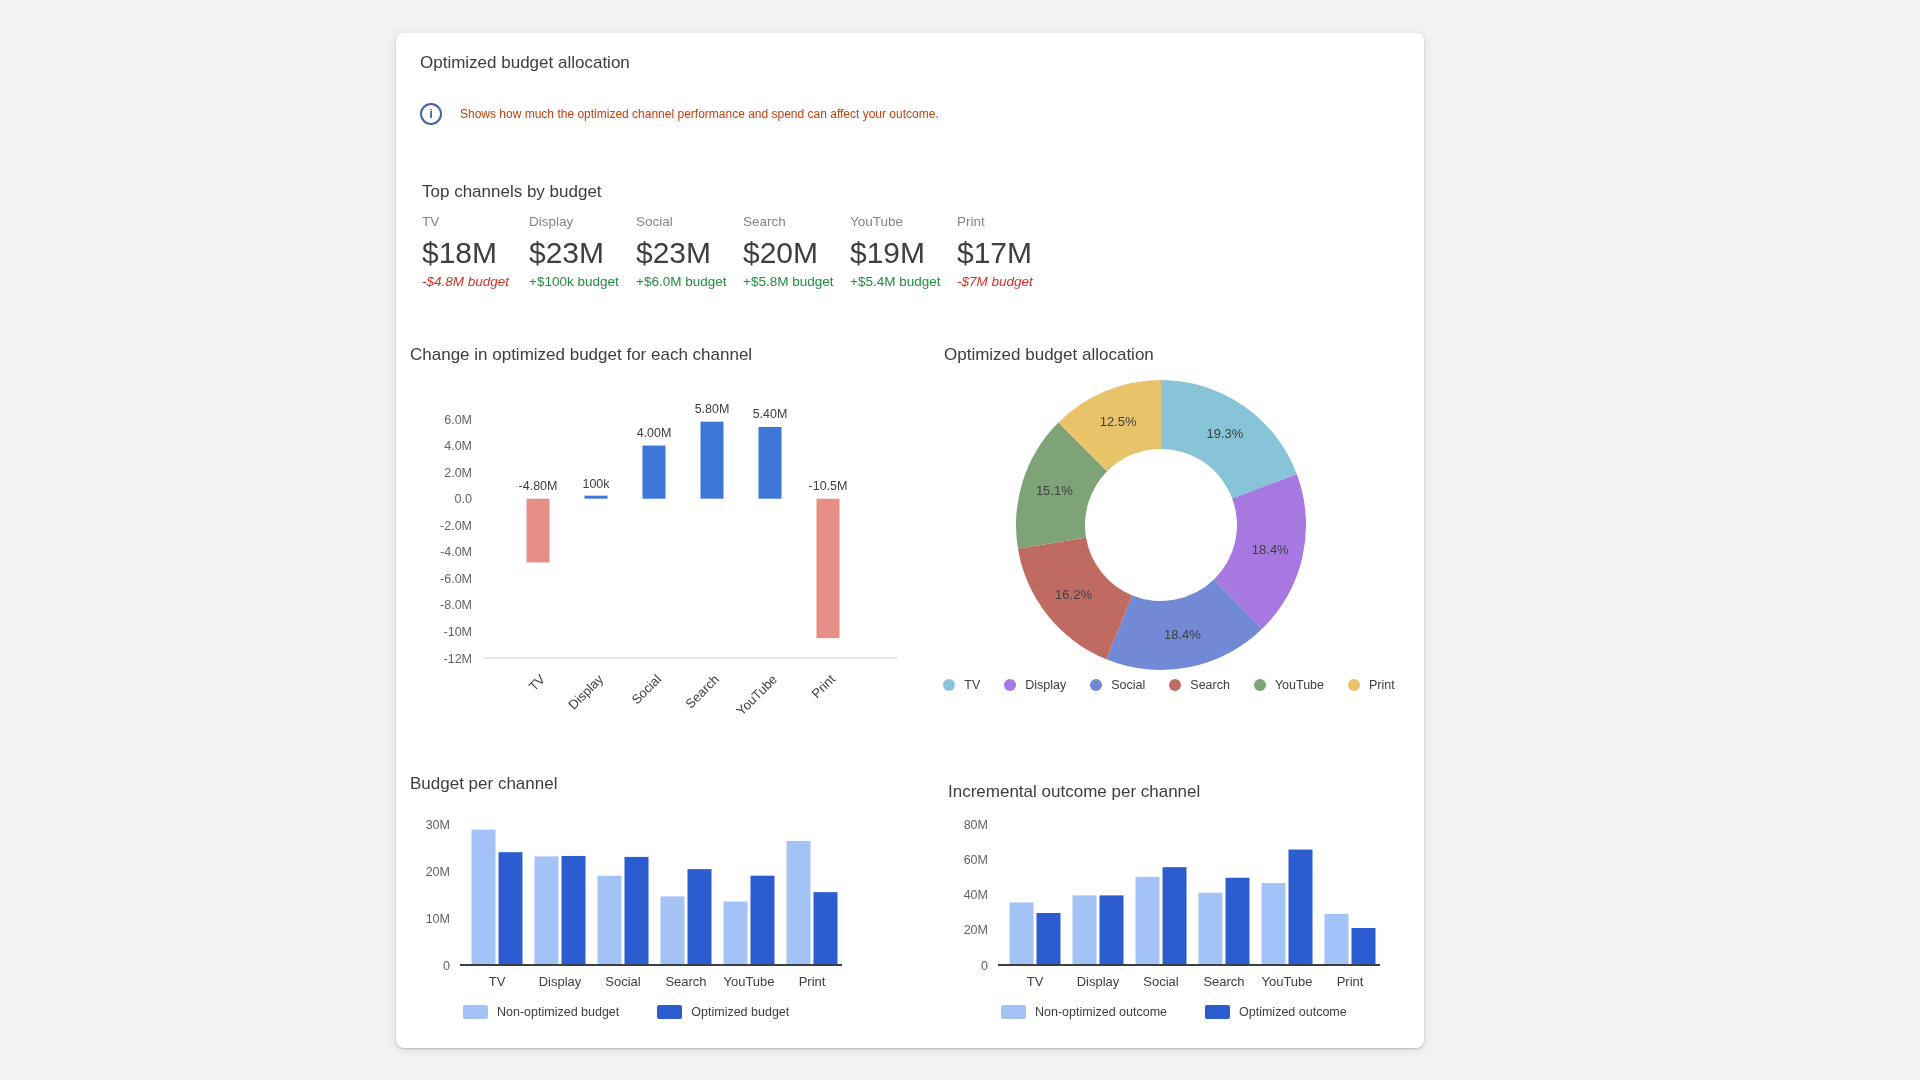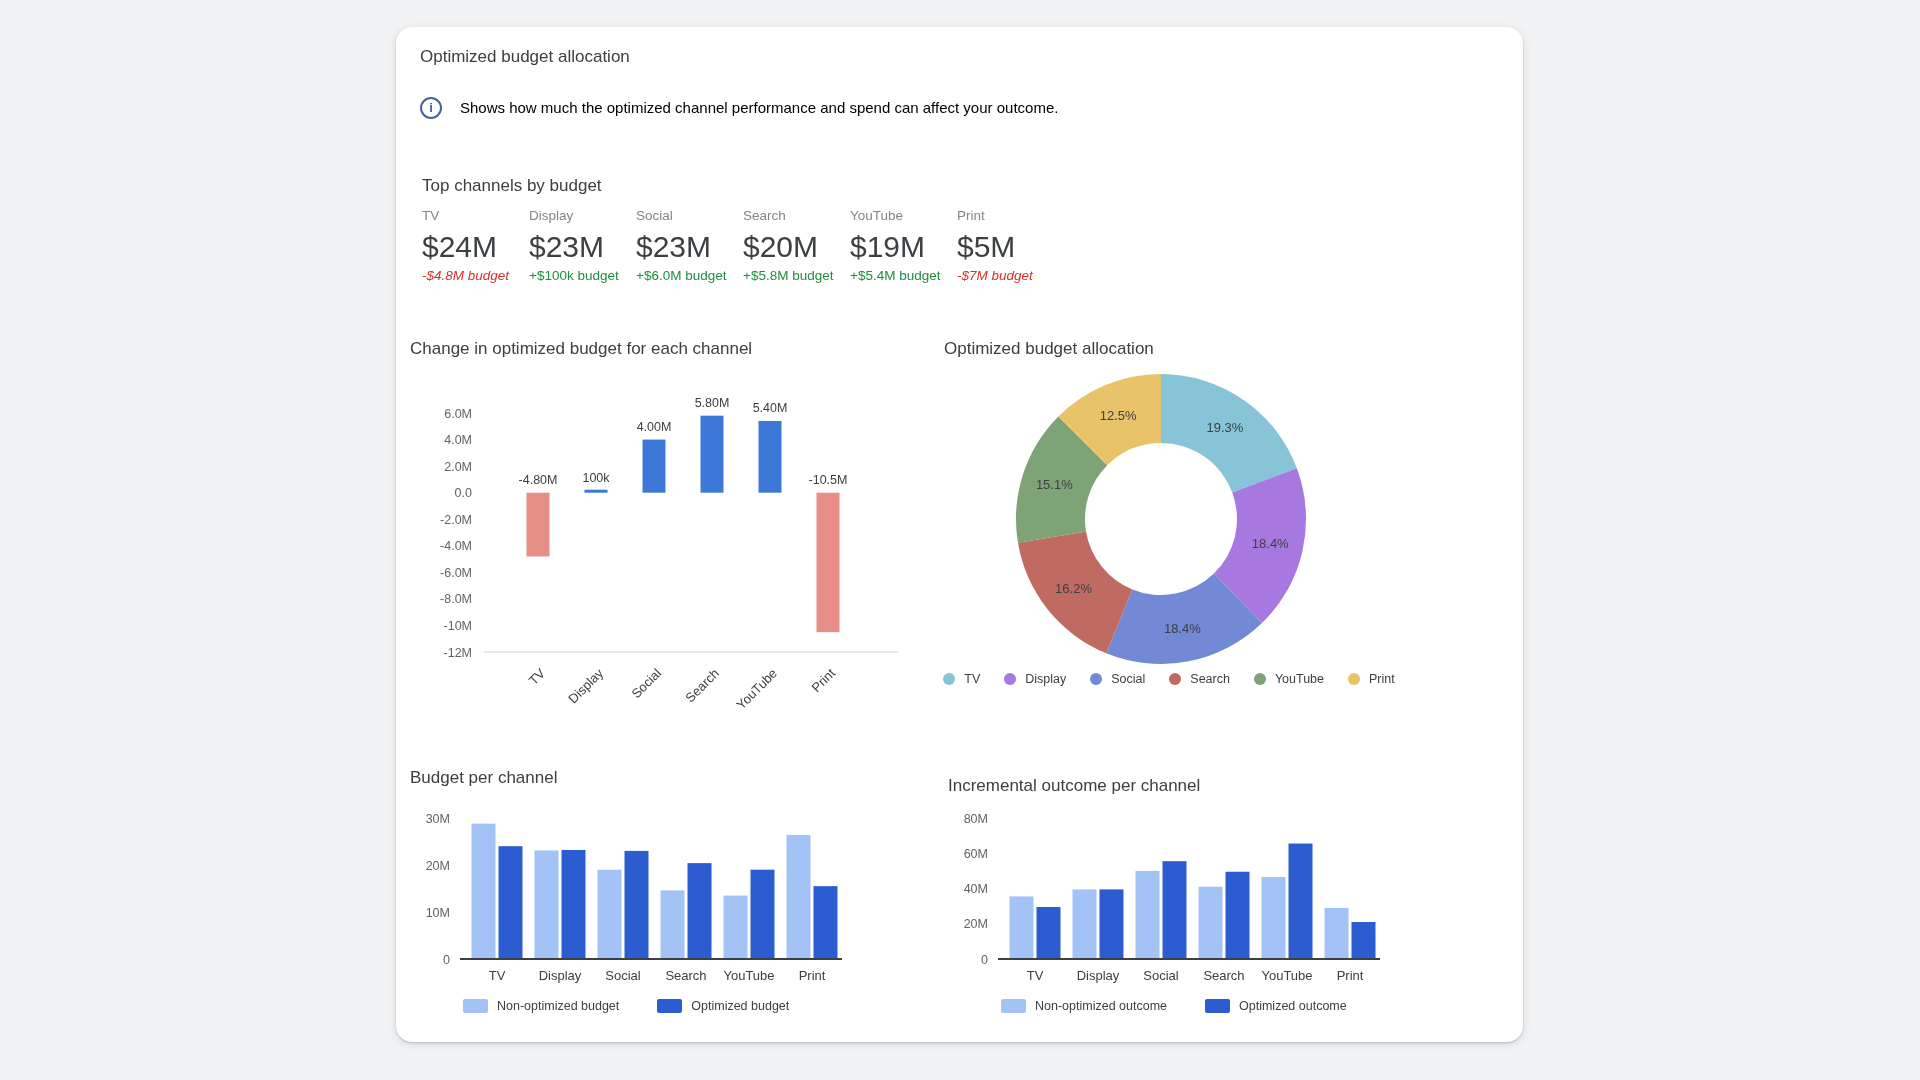--- a/index.html
+++ b/index.html
@@ -1,32 +1,32 @@
 <!DOCTYPE html>
 <html><head>
 <meta charset="utf-8">
 <style>
   * { margin:0; padding:0; box-sizing:border-box; }
   html,body { width:1920px; height:1080px; overflow:hidden; }
   body { background:#f1f2f4; font-family:"Liberation Sans","DejaVu Sans",sans-serif; color:#3c4043; }
 
-  .card { position:absolute; left:396px; top:27px; width:1127px; height:1015px;
-          background:#ffffff; border-radius:16px;
+  .card { position:absolute; left:396px; top:33px; width:1028px; height:1015px;
+          background:#ffffff; border-radius:8px;
           box-shadow:0 1px 2px rgba(60,64,67,.25), 0 2px 8px rgba(60,64,67,.12); }
 
   .card-header { position:absolute; left:24px; top:12px; right:24px; height:36px;
                  display:flex; align-items:center; }
   .card-title { font-size:17px; color:#3c4043; }
 
   .banner { position:absolute; left:0; top:53px; width:100%; height:55px;
             display:flex; align-items:center; padding:0 24px; gap:18px; }
   .info-icon { width:22px; height:22px; border:2px solid #45639f; border-radius:50%;
                color:#45639f; display:flex; align-items:center; justify-content:center;
                font-size:13px; font-weight:bold; flex:0 0 auto; }
-  .banner-text { font-size:15px; color:#000000; }
+  .banner-text { font-size:12px; color:#c2410c; }
 
   .section-title { position:absolute; font-size:17px; color:#3c4043; line-height:24px; }
 
   .stats-row { position:absolute; left:26px; top:180px; display:flex; gap:14px; }
   .stat { min-width:93px; }
   .stat-label { font-size:13.5px; color:#80868b; line-height:18px; }
   .stat-value { font-size:30px; color:#3c4043; line-height:40px; margin-top:2px; }
   .stat-delta { font-size:13.5px; line-height:18px; }
   .stat-delta.positive { color:#1e8e3e; }
   .stat-delta.negative { color:#d93025;font-style:italic; }
@@ -53,21 +53,21 @@
   <div class="banner">
     <div class="info-icon">i</div>
     <div class="banner-text">Shows how much the optimized channel performance and spend can affect your outcome.</div>
   </div>
 
   <div class="section-title" style="left:26px; top:135px;margin-top:12px;">Top channels by budget</div>
 
   <div class="stats-row">
     <div class="stat">
       <div class="stat-label">TV</div>
-      <div class="stat-value">$24M</div>
+      <div class="stat-value">$18M</div>
       <div class="stat-delta negative">-$4.8M budget</div>
     </div>
     <div class="stat">
       <div class="stat-label">Display</div>
       <div class="stat-value">$23M</div>
       <div class="stat-delta positive">+$100k budget</div>
     </div>
     <div class="stat">
       <div class="stat-label">Social</div>
       <div class="stat-value">$23M</div>
@@ -78,21 +78,21 @@
       <div class="stat-value">$20M</div>
       <div class="stat-delta positive">+$5.8M budget</div>
     </div>
     <div class="stat">
       <div class="stat-label">YouTube</div>
       <div class="stat-value">$19M</div>
       <div class="stat-delta positive">+$5.4M budget</div>
     </div>
     <div class="stat">
       <div class="stat-label">Print</div>
-      <div class="stat-value">$5M</div>
+      <div class="stat-value">$17M</div>
       <div class="stat-delta negative">-$7M budget</div>
     </div>
   </div>
 
   <div class="section-title" style="left:14px; top:310px;">Change in optimized budget for each channel</div>
   <svg class="chart-svg" style="left:14px; top:345px;" width="500" height="340">
       <text fill="#5f6368" font-size="12.5" x="62" y="45.52000000000001" text-anchor="end">6.0M</text>
       <text fill="#5f6368" font-size="12.5" x="62" y="72.08000000000001" text-anchor="end">4.0M</text>
       <text fill="#5f6368" font-size="12.5" x="62" y="98.64" text-anchor="end">2.0M</text>
       <text fill="#5f6368" font-size="12.5" x="62" y="125.2" text-anchor="end">0.0</text>

